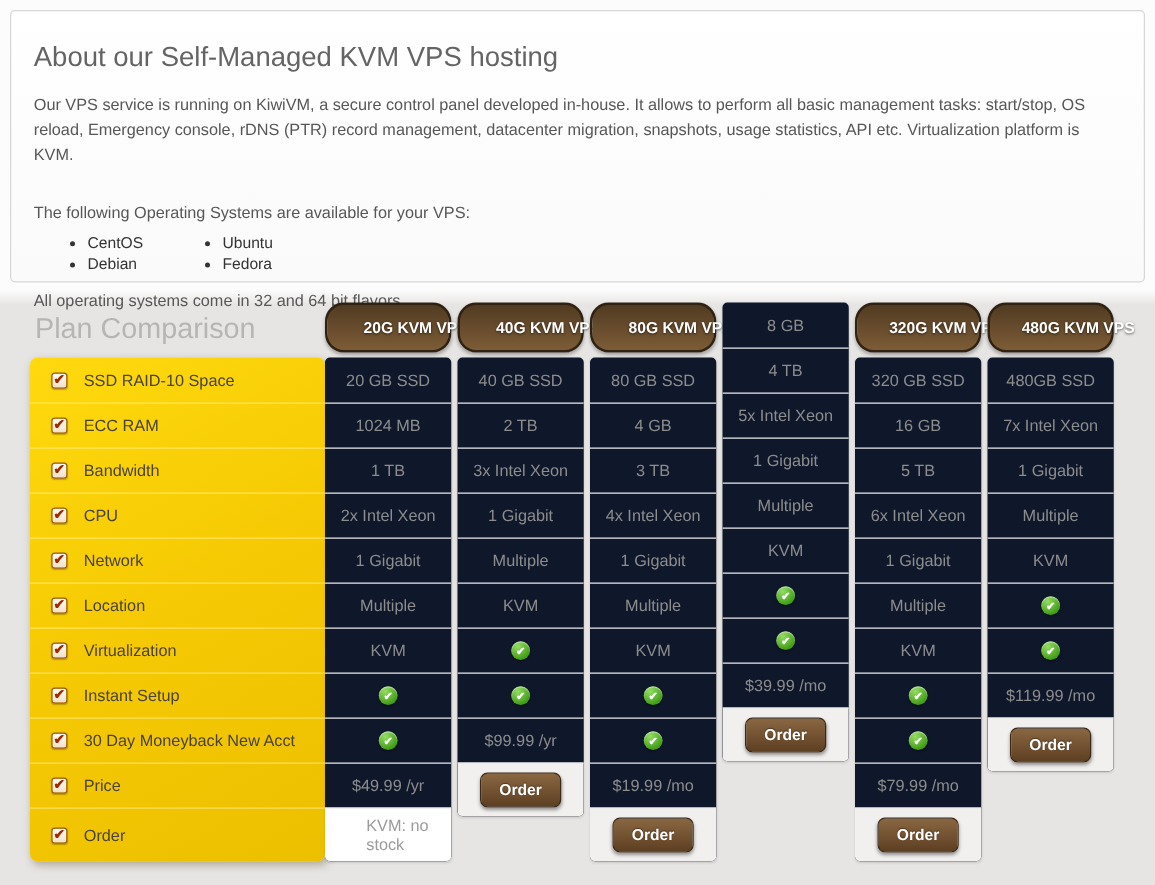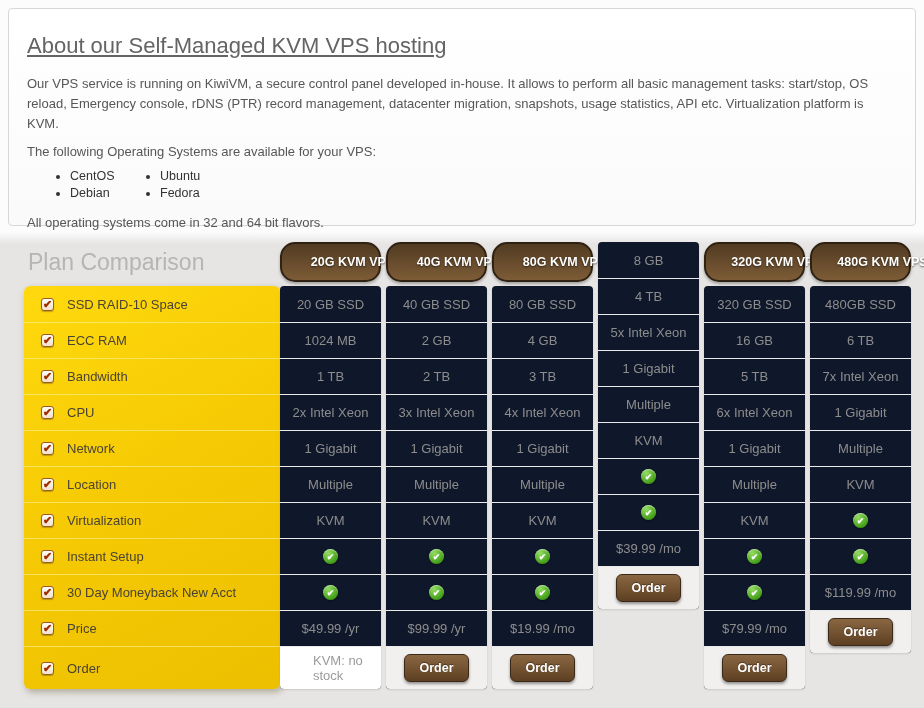--- a/index.html
+++ b/index.html
@@ -17,42 +17,41 @@
     background: linear-gradient(180deg, #ffffff, #fbfafa);
     border: 1px solid #d9d7d6;
     border-radius: 4px;
     padding: 10px 18px 14px 18px;
   }
   .about-title {
     margin: 14px 0 0 0;
     font-size: 22px;
     font-weight: 300;
     color: #646464;
-    text-decoration: underline;
   }
   .about-desc {
     margin: 15px 0 0 0;
     font-size: 13px;
     color: #575757;
     line-height: 1.55;
   }
-  .os-intro { margin: 10px 0 0 0; font-size: 13px; color: #575757; }
-  .os-lists { display: flex; gap: 16px; margin: 9px 0 0 28px; align-items: center; }
+  .os-intro { margin: 28px 0 0 0; font-size: 13px; color: #575757; }
+  .os-lists { display: flex; gap: 34px; margin: 9px 0 0 28px; align-items: center; }
   .os-lists ul {
     margin: 0; padding-left: 15px;
     font-size: 12.5px; color: #333; line-height: 1.25;
   }
   .os-lists ul:first-child { width: 74px; }
   .os-lists li { margin: 1px 0; }
   .os-note { margin: 12px 0 0 0; font-size: 13px; color: #575757; }
 
   
   .comparison { display: flex; margin: 16px 0 0 24px; }
 
-  .left-col { width: 256px; flex-shrink: 0; }
+  .left-col { width: 236px; flex-shrink: 0; }
   .plan-title {
     height: 40px; margin-bottom: 4px; padding-left: 4px;
     display: flex; align-items: center;
     font-size: 23px; font-weight: 300; color: #b6b4b4;
   }
   .sidebar {
     background: linear-gradient(150deg, #ffd90d 0%, #f4c803 55%, #ecc000 100%);
     border-radius: 6px;
     box-shadow: 2px 3px 7px rgba(70,55,0,0.35);
   }
@@ -210,21 +209,20 @@
           <div class="cell">$49.99 /yr</div>
           <div class="cell order-cell no-btn">
             <span>KVM: no stock</span>
           </div>
         </div>
       </div>
       <div class="plan-col">
         <div class="plan-header">40G KVM VPS</div>
         <div class="plan-card">
           <div class="cell">40 GB SSD</div>
-          <div class="cell">2 GB</div>
           <div class="cell">2 TB</div>
           <div class="cell">3x Intel Xeon</div>
           <div class="cell">1 Gigabit</div>
           <div class="cell">Multiple</div>
           <div class="cell">KVM</div>
           <div class="cell">
             <span class="gcheck">✔</span>
           </div>
           <div class="cell">
             <span class="gcheck">✔</span>
@@ -296,21 +294,20 @@
           <div class="cell">$79.99 /mo</div>
           <div class="cell order-cell">
             <button class="order-btn">Order</button>
           </div>
         </div>
       </div>
       <div class="plan-col">
         <div class="plan-header">480G KVM VPS</div>
         <div class="plan-card">
           <div class="cell">480GB SSD</div>
-          <div class="cell">6 TB</div>
           <div class="cell">7x Intel Xeon</div>
           <div class="cell">1 Gigabit</div>
           <div class="cell">Multiple</div>
           <div class="cell">KVM</div>
           <div class="cell">
             <span class="gcheck">✔</span>
           </div>
           <div class="cell">
             <span class="gcheck">✔</span>
           </div>

